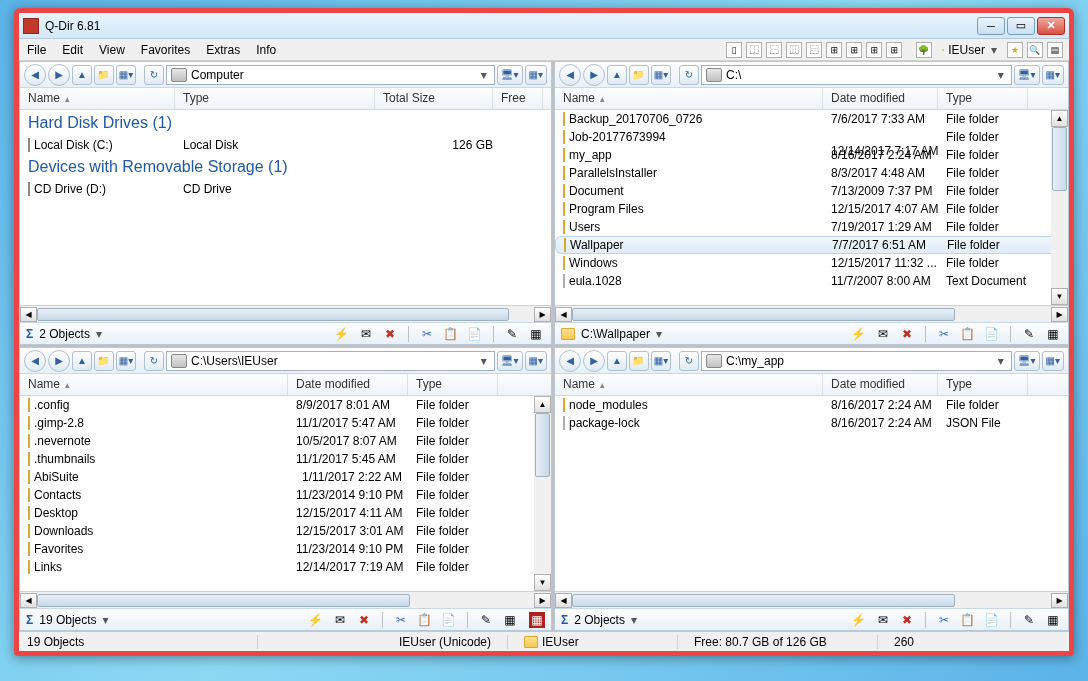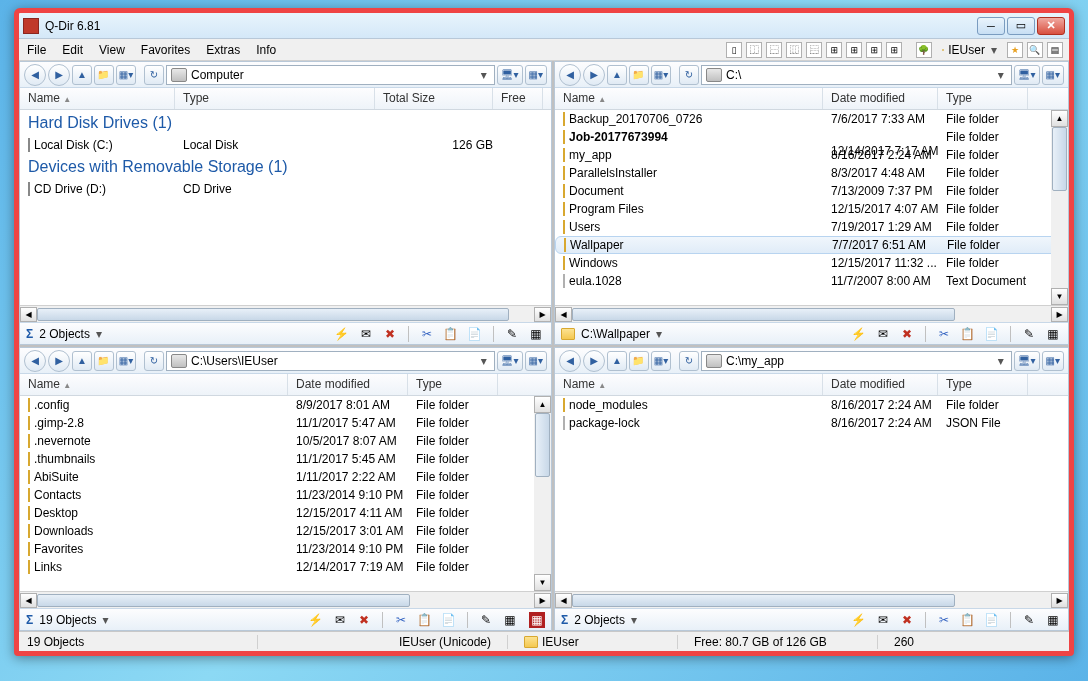--- a/index.html
+++ b/index.html
@@ -190,21 +190,21 @@
           <div class="col" style="width: 115px;">Date modified</div>
           <div class="col" style="width: 90px;">Type</div>
         </div>
         <div class="listarea">
           <div class="row">
             <div style="width: 268px; overflow: hidden; white-space: nowrap; padding: 0px 4px;"><span class="ico folder-ico"></span><span>Backup_20170706_0726</span></div>
             <div style="width: 115px; overflow: hidden; white-space: nowrap; padding: 0px 4px;">7/6/2017 7:33 AM</div>
             <div style="width: 90px; overflow: hidden; white-space: nowrap; padding: 0px 4px;">File folder</div>
           </div>
           <div class="row">
-            <div style="width: 268px; overflow: hidden; white-space: nowrap; padding: 0px 4px; font-weight: bold;"><span class="ico folder-ico"></span><span>Job-20177673994</span></div>
+            <div style="width: 268px; overflow: hidden; white-space: nowrap; padding: 0px 4px;"><span class="ico folder-ico"></span><span>Job-20177673994</span></div>
             <div style="width: 115px; overflow: hidden; white-space: nowrap; padding: 0px 4px; margin-top: 28px;">12/14/2017 7:17 AM</div>
             <div style="width: 90px; overflow: hidden; white-space: nowrap; padding: 0px 4px;">File folder</div>
           </div>
           <div class="row">
             <div style="width: 268px; overflow: hidden; white-space: nowrap; padding: 0px 4px;"><span class="ico folder-ico"></span><span>my_app</span></div>
             <div style="width: 115px; overflow: hidden; white-space: nowrap; padding: 0px 4px;">8/16/2017 2:24 AM</div>
             <div style="width: 90px; overflow: hidden; white-space: nowrap; padding: 0px 4px;">File folder</div>
           </div>
           <div class="row">
             <div style="width: 268px; overflow: hidden; white-space: nowrap; padding: 0px 4px;"><span class="ico folder-ico"></span><span>ParallelsInstaller</span></div>
@@ -313,21 +313,21 @@
             <div style="width: 120px; overflow: hidden; white-space: nowrap; padding: 0px 4px;">10/5/2017 8:07 AM</div>
             <div style="width: 90px; overflow: hidden; white-space: nowrap; padding: 0px 4px;">File folder</div>
           </div>
           <div class="row">
             <div style="width: 268px; overflow: hidden; white-space: nowrap; padding: 0px 4px;"><span class="ico folder-ico"></span><span>.thumbnails</span></div>
             <div style="width: 120px; overflow: hidden; white-space: nowrap; padding: 0px 4px;">11/1/2017 5:45 AM</div>
             <div style="width: 90px; overflow: hidden; white-space: nowrap; padding: 0px 4px;">File folder</div>
           </div>
           <div class="row">
             <div style="width: 268px; overflow: hidden; white-space: nowrap; padding: 0px 4px;"><span class="ico folder-ico"></span><span>AbiSuite</span></div>
-            <div style="width: 120px; overflow: hidden; white-space: nowrap; padding: 0px 4px;">1/11/2017 2:22 AM</div>
+            <div style="width: 120px; overflow: hidden; white-space: nowrap; padding: 0px 4px; text-align: center;">1/11/2017 2:22 AM</div>
             <div style="width: 90px; overflow: hidden; white-space: nowrap; padding: 0px 4px;">File folder</div>
           </div>
           <div class="row">
             <div style="width: 268px; overflow: hidden; white-space: nowrap; padding: 0px 4px;"><span class="ico folder-ico"></span><span>Contacts</span></div>
             <div style="width: 120px; overflow: hidden; white-space: nowrap; padding: 0px 4px;">11/23/2014 9:10 PM</div>
             <div style="width: 90px; overflow: hidden; white-space: nowrap; padding: 0px 4px;">File folder</div>
           </div>
           <div class="row">
             <div style="width: 268px; overflow: hidden; white-space: nowrap; padding: 0px 4px;"><span class="ico folder-ico"></span><span>Desktop</span></div>
             <div style="width: 120px; overflow: hidden; white-space: nowrap; padding: 0px 4px;">12/15/2017 4:11 AM</div>

